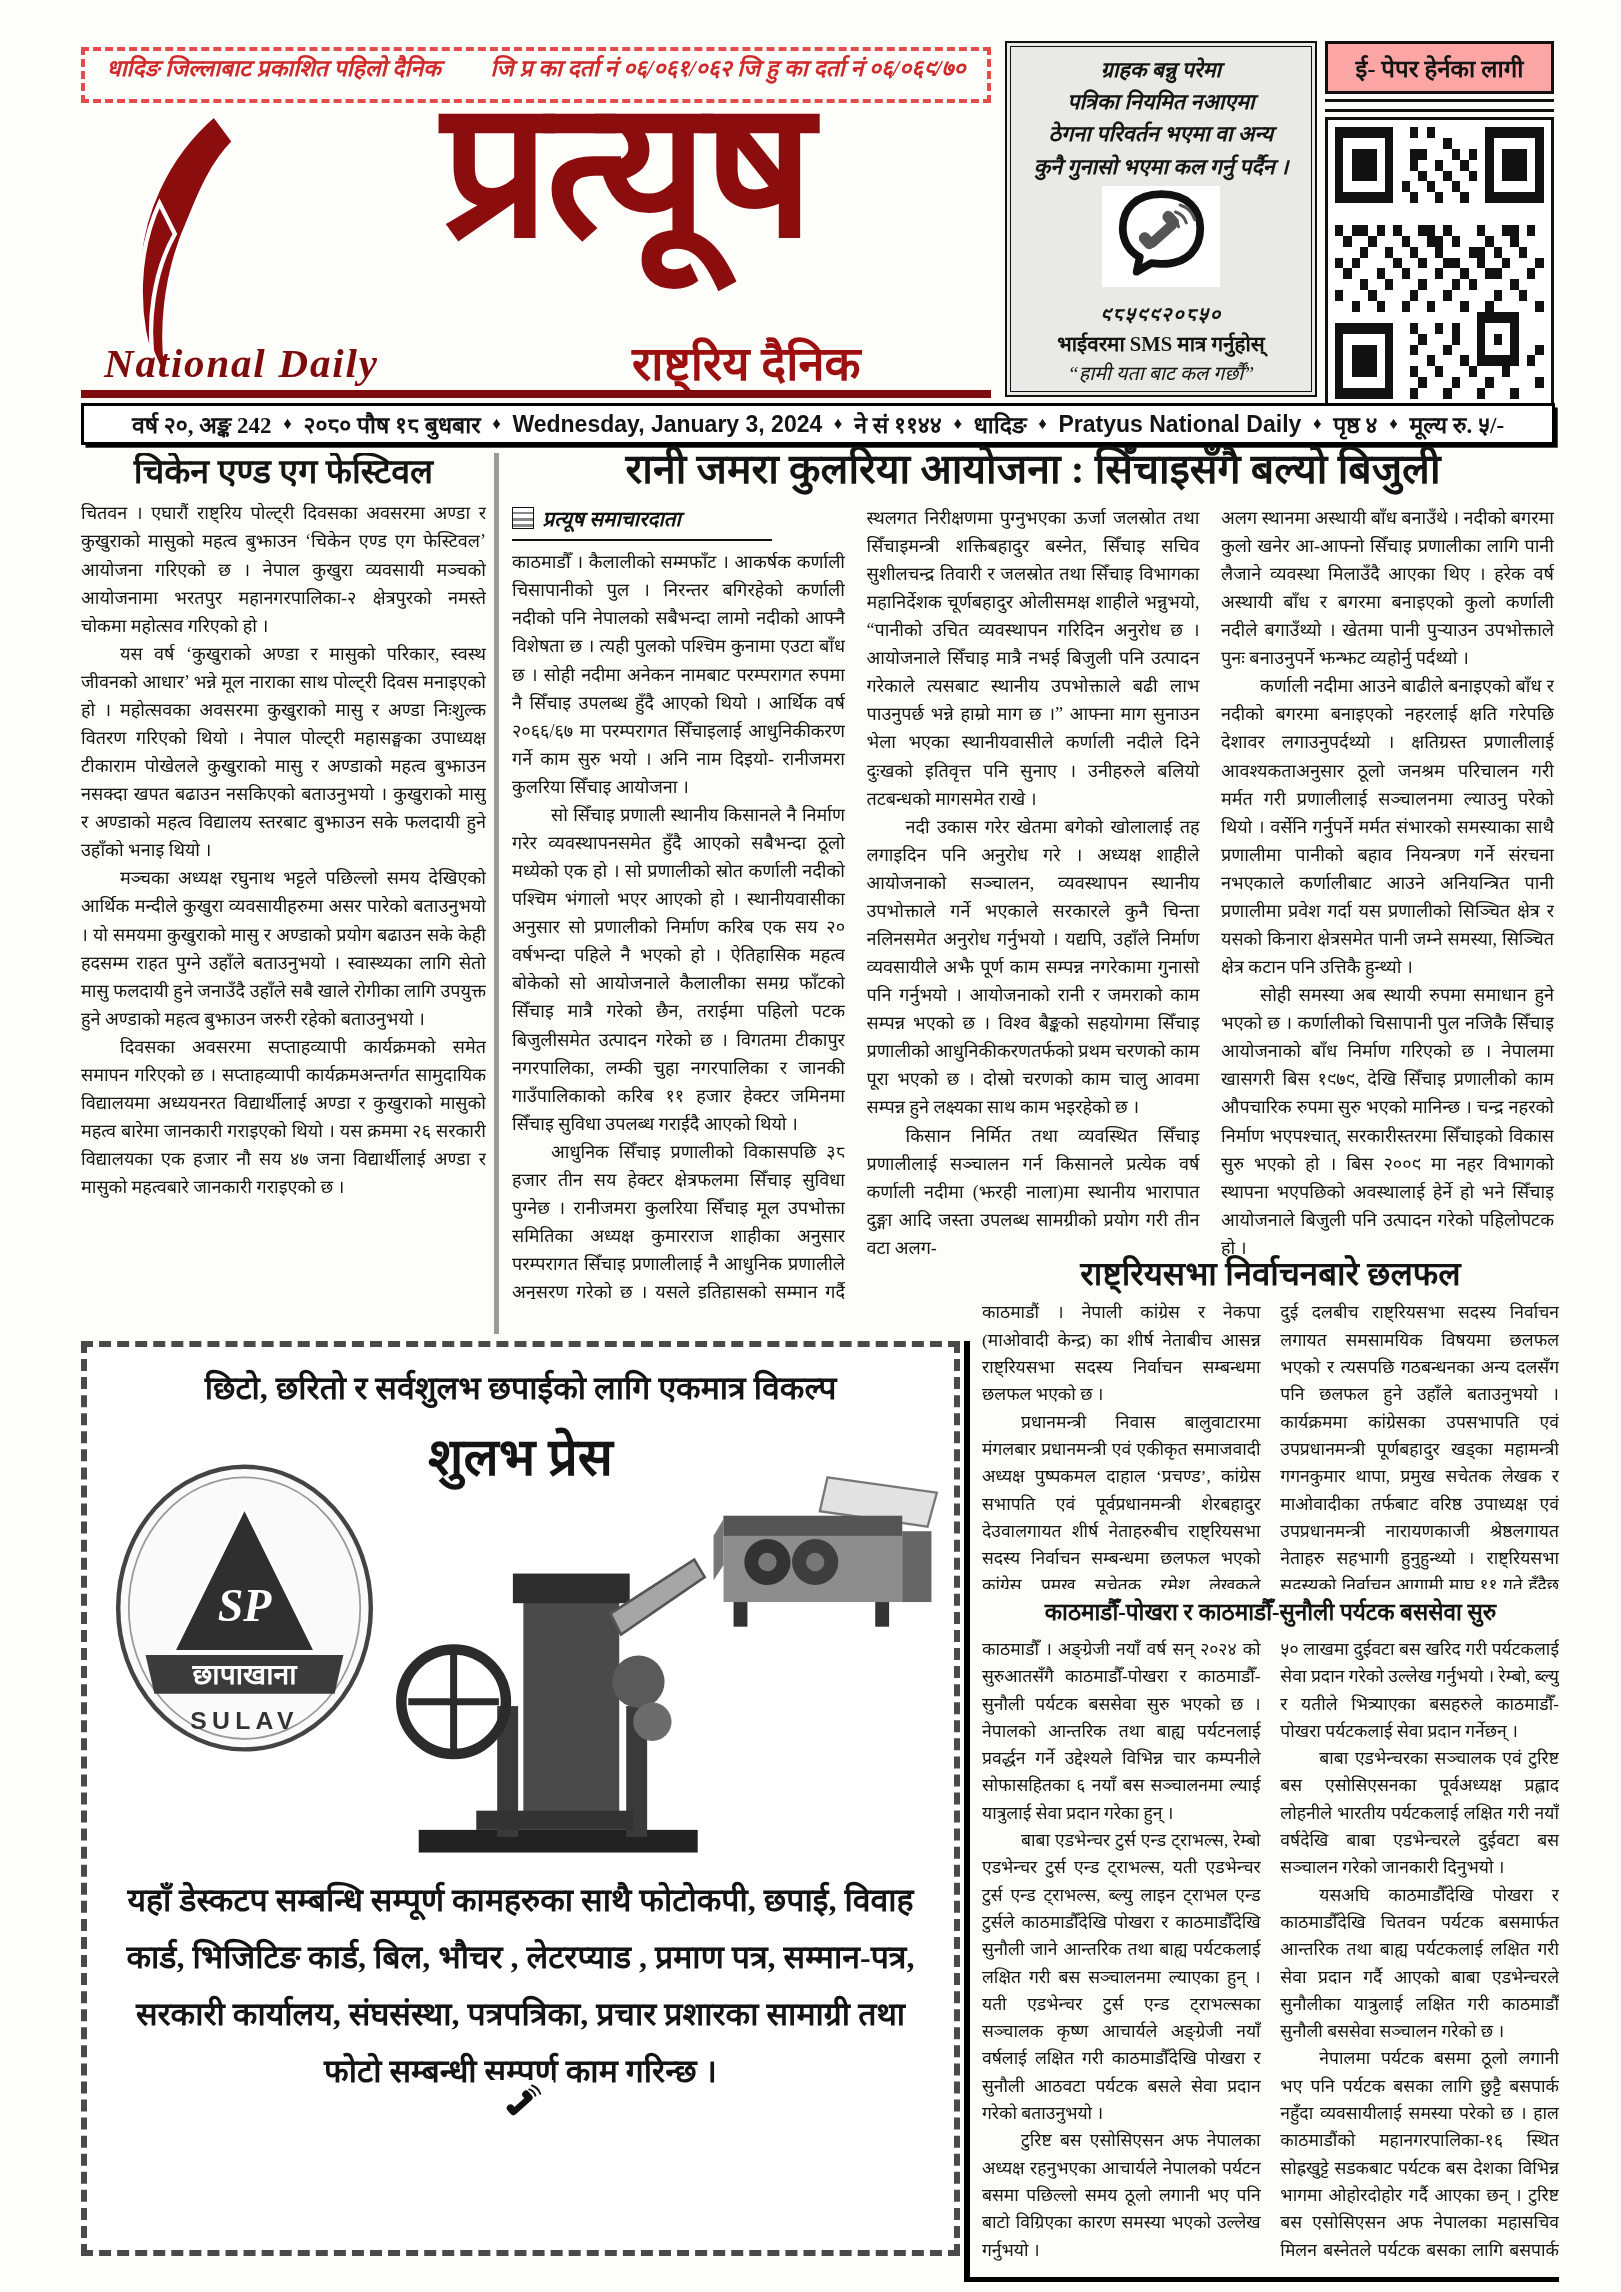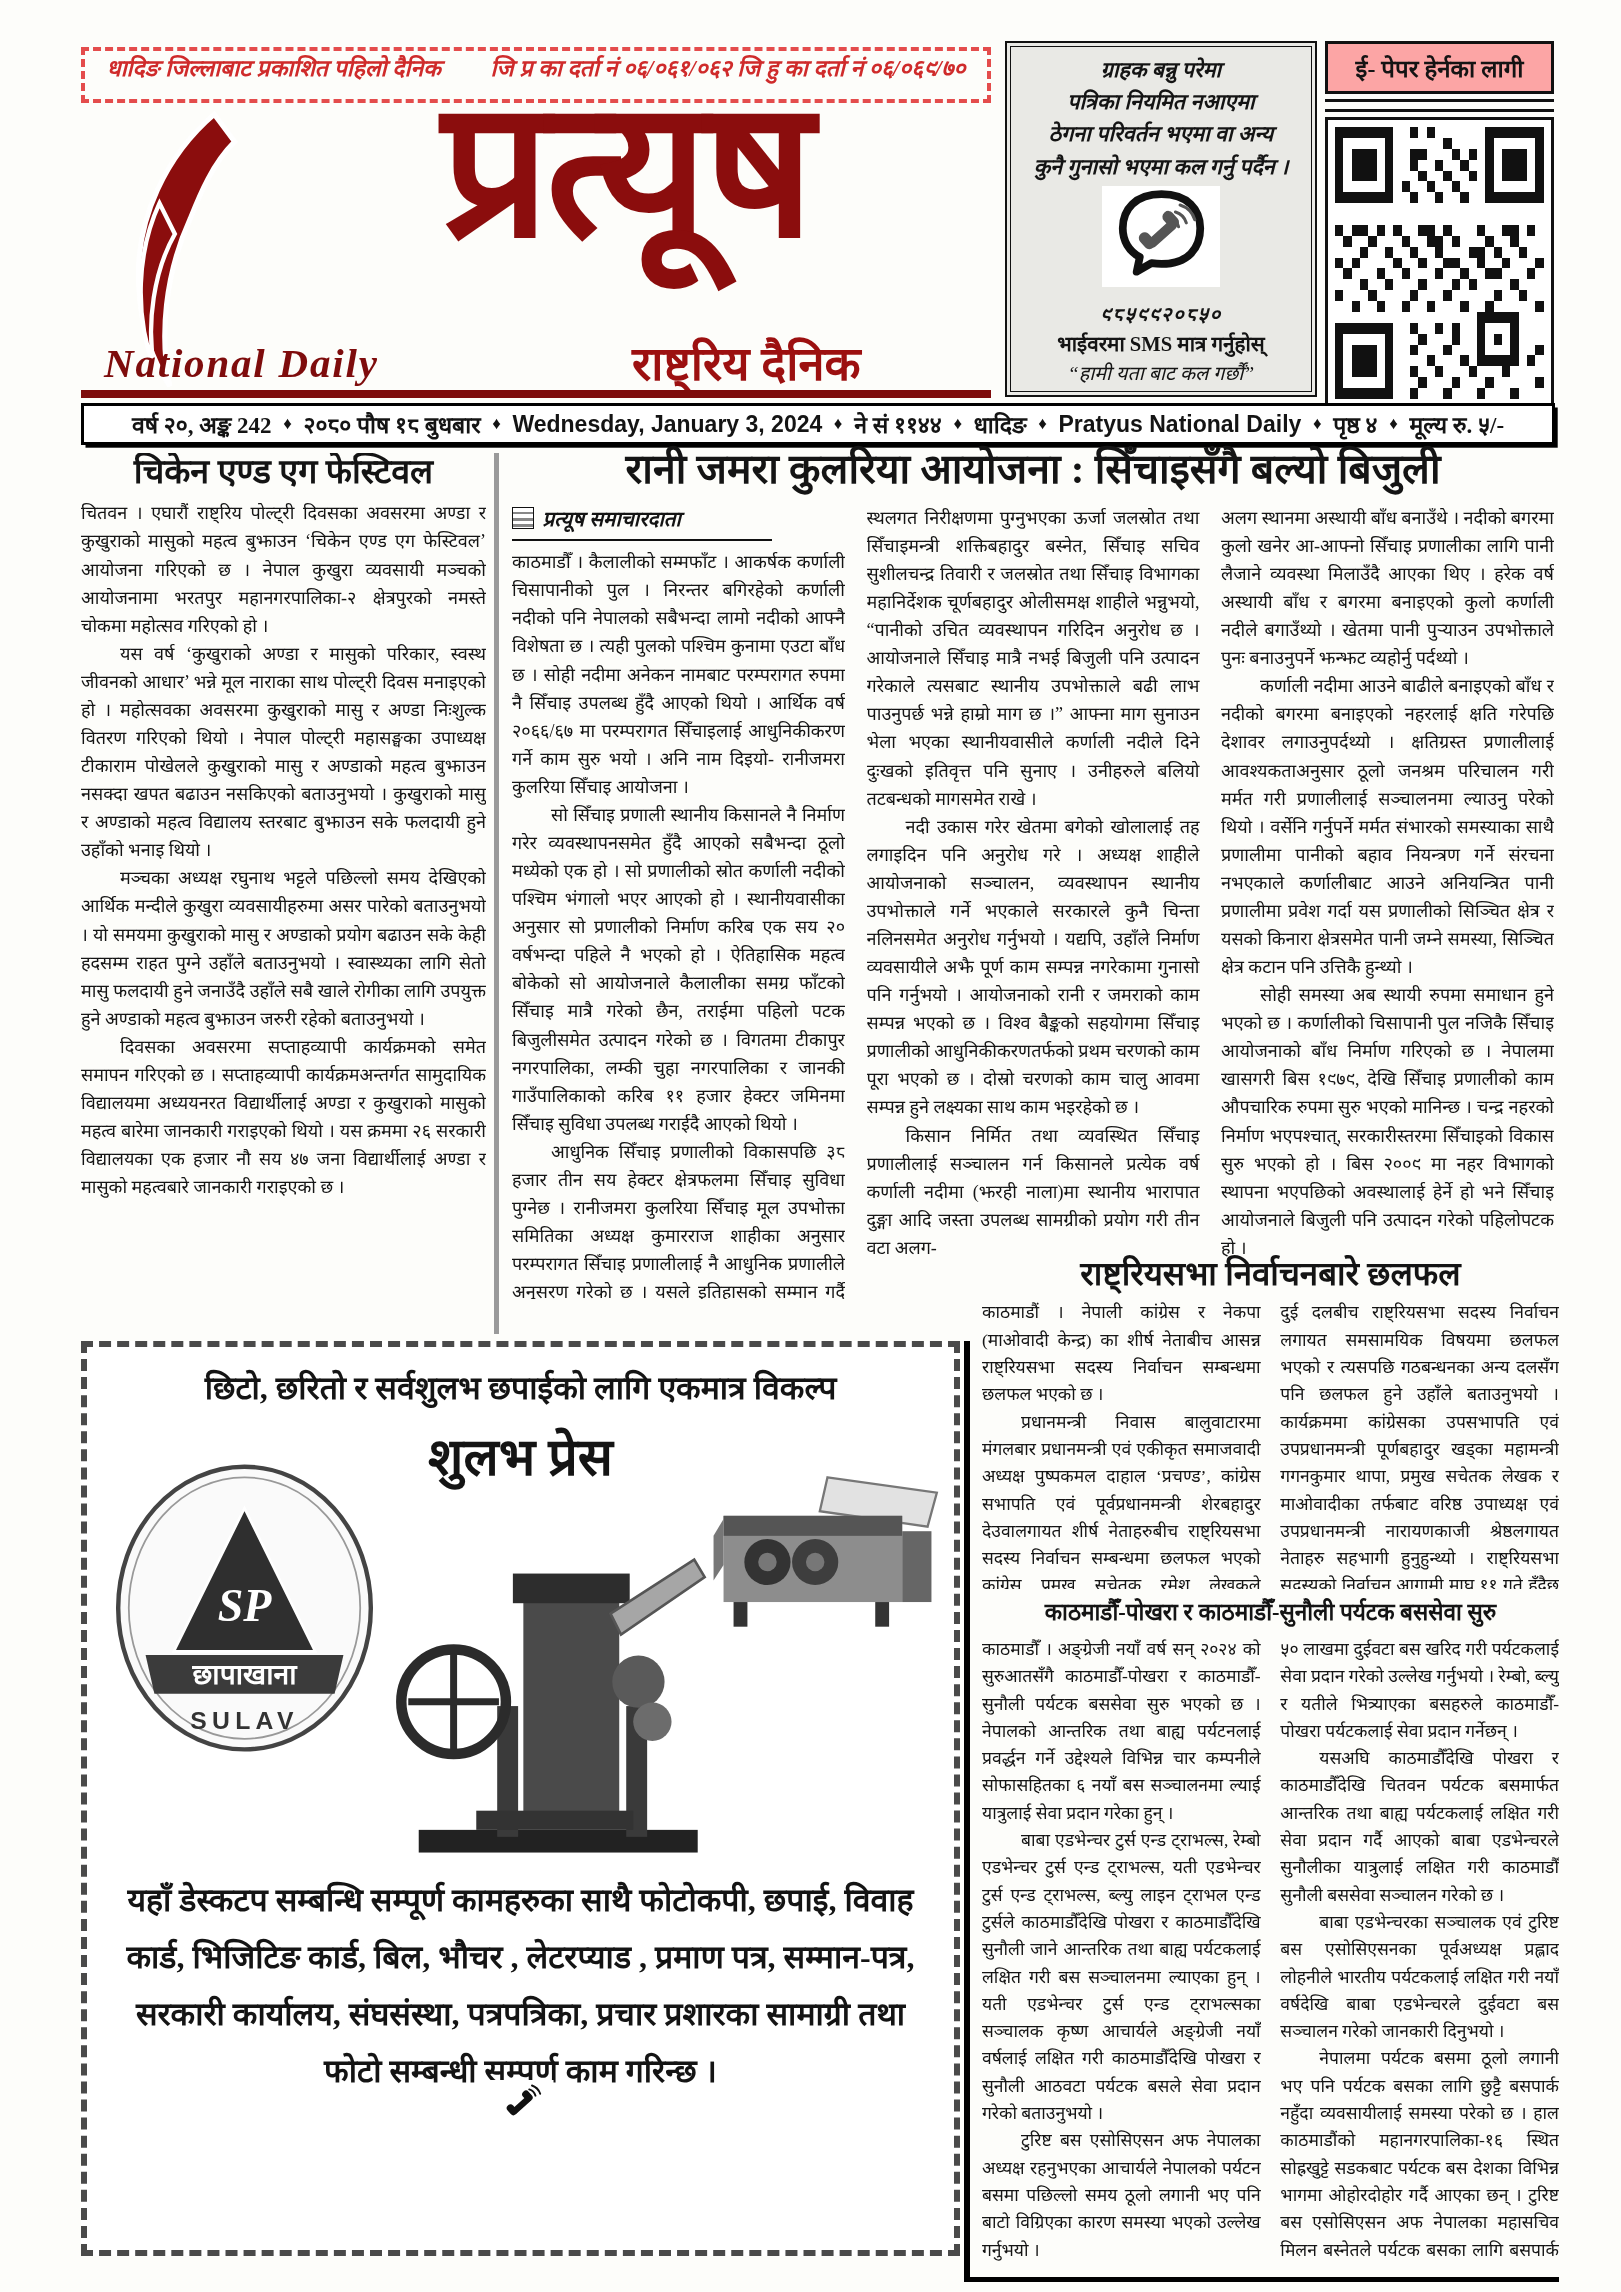--- a/index.html
+++ b/index.html
@@ -334,22 +334,22 @@
     <h3>काठमाडौँ-पोखरा र काठमाडौँ-सुनौली पर्यटक बससेवा सुरु</h3>
     <div class="two-cols">
       <div class="bus-col body-text">
           <p>काठमाडौँ । अङ्ग्रेजी नयाँ वर्ष सन् २०२४ को सुरुआतसँगै काठमाडौँ-पोखरा र काठमाडौँ-सुनौली पर्यटक बससेवा सुरु भएको छ । नेपालको आन्तरिक तथा बाह्य पर्यटनलाई प्रवर्द्धन गर्ने उद्देश्यले विभिन्न चार कम्पनीले सोफासहितका ६ नयाँ बस सञ्चालनमा ल्याई यात्रुलाई सेवा प्रदान गरेका हुन् ।</p>
           <p>बाबा एडभेन्चर टुर्स एन्ड ट्राभल्स, रेम्बो एडभेन्चर टुर्स एन्ड ट्राभल्स, यती एडभेन्चर टुर्स एन्ड ट्राभल्स, ब्ल्यु लाइन ट्राभल एन्ड टुर्सले काठमाडौँदेखि पोखरा र काठमाडौँदेखि सुनौली जाने आन्तरिक तथा बाह्य पर्यटकलाई लक्षित गरी बस सञ्चालनमा ल्याएका हुन् । यती एडभेन्चर टुर्स एन्ड ट्राभल्सका सञ्चालक कृष्ण आचार्यले अङ्ग्रेजी नयाँ वर्षलाई लक्षित गरी काठमाडौँदेखि पोखरा र सुनौली आठवटा पर्यटक बसले सेवा प्रदान गरेको बताउनुभयो ।</p>
           <p>टुरिष्ट बस एसोसिएसन अफ नेपालका अध्यक्ष रहनुभएका आचार्यले नेपालको पर्यटन बसमा पछिल्लो समय ठूलो लगानी भए पनि बाटो विग्रिएका कारण समस्या भएको उल्लेख गर्नुभयो ।</p>
           <p>रेम्बो एडभेन्चर टुर्स एन्ड ट्राभलका सञ्चालक शिशिर खनाल पर्यटकलाई गुणस्तरीय सेवा प्रदान गर्नका लागि सोफासहितको नयाँ बस सञ्चालनमा ल्याइएको बताउनुभयो । उहाँले आफ्नो कम्पनीले रु दुई करोड</p>
         </div>
       <div class="bus-col body-text">
           <p>५० लाखमा दुईवटा बस खरिद गरी पर्यटकलाई सेवा प्रदान गरेको उल्लेख गर्नुभयो । रेम्बो, ब्ल्यु र यतीले भित्र्याएका बसहरुले काठमाडौँ-पोखरा पर्यटकलाई सेवा प्रदान गर्नेछन् ।</p>
+          <p>बाबा एडभेन्चरका सञ्चालक एवं टुरिष्ट बस एसोसिएसनका पूर्वअध्यक्ष प्रह्लाद लोहनीले भारतीय पर्यटकलाई लक्षित गरी नयाँ वर्षदेखि बाबा एडभेन्चरले दुईवटा बस सञ्चालन गरेको जानकारी दिनुभयो ।</p>
           <p>यसअघि काठमाडौँदेखि पोखरा र काठमाडौँदेखि चितवन पर्यटक बसमार्फत आन्तरिक तथा बाह्य पर्यटकलाई लक्षित गरी सेवा प्रदान गर्दै आएको बाबा एडभेन्चरले सुनौलीका यात्रुलाई लक्षित गरी काठमाडौँ सुनौली बससेवा सञ्चालन गरेको छ ।</p>
-          <p>बाबा एडभेन्चरका सञ्चालक एवं टुरिष्ट बस एसोसिएसनका पूर्वअध्यक्ष प्रह्लाद लोहनीले भारतीय पर्यटकलाई लक्षित गरी नयाँ वर्षदेखि बाबा एडभेन्चरले दुईवटा बस सञ्चालन गरेको जानकारी दिनुभयो ।</p>
           <p>नेपालमा पर्यटक बसमा ठूलो लगानी भए पनि पर्यटक बसका लागि छुट्टै बसपार्क नहुँदा व्यवसायीलाई समस्या परेको छ । हाल काठमाडौंको महानगरपालिका-१६ स्थित सोह्रखुट्टे सडकबाट पर्यटक बस देशका विभिन्न भागमा ओहोरदोहोर गर्दै आएका छन् । टुरिष्ट बस एसोसिएसन अफ नेपालका महासचिव मिलन बस्नेतले पर्यटक बसका लागि बसपार्क नहुँदा समस्या परेको बताउनुभयो । हाल काठमाडौँ सोह्रखुट्टे सडक क्षेत्रबाट एक सयभन्दा बढी पर्यटक बस देशका विभिन्न भागमा ओहोरदोहोर गर्दै आएका छन् ।</p>
         </div>
     </div>
   </section>
 
   <div class="vline-right"></div>
   <div class="hline-bottom"></div>
 
   <section class="ad">
     <div class="ad-tagline">छिटो, छरितो र सर्वशुलभ छपाईको लागि एकमात्र विकल्प</div>

